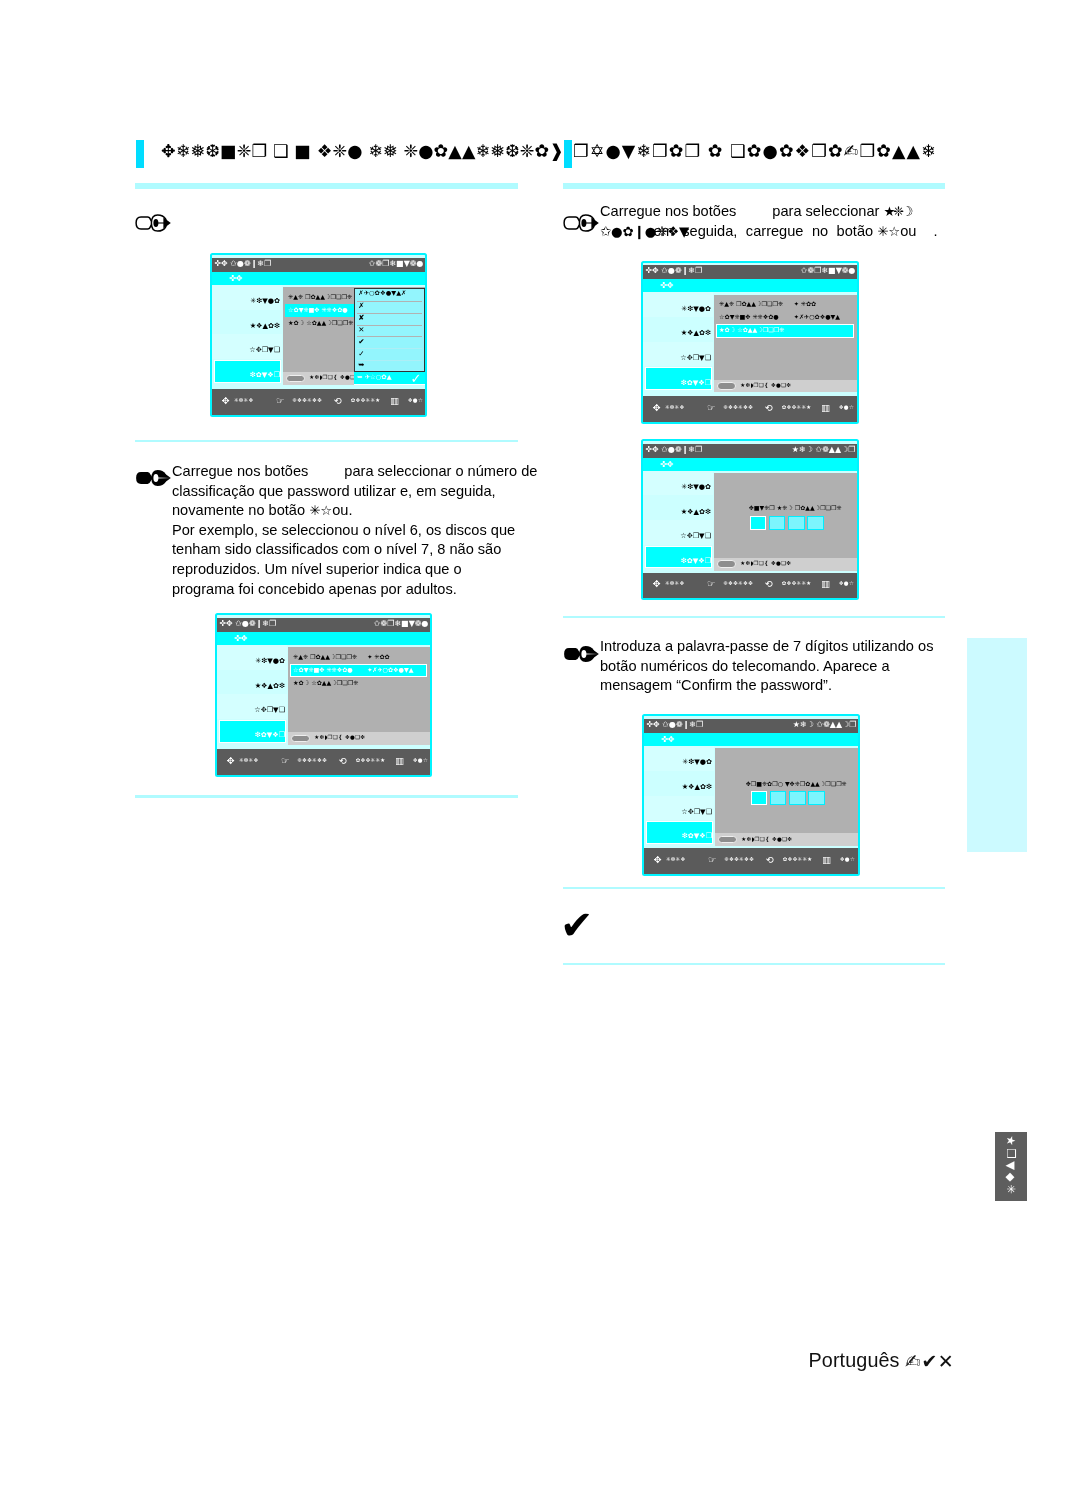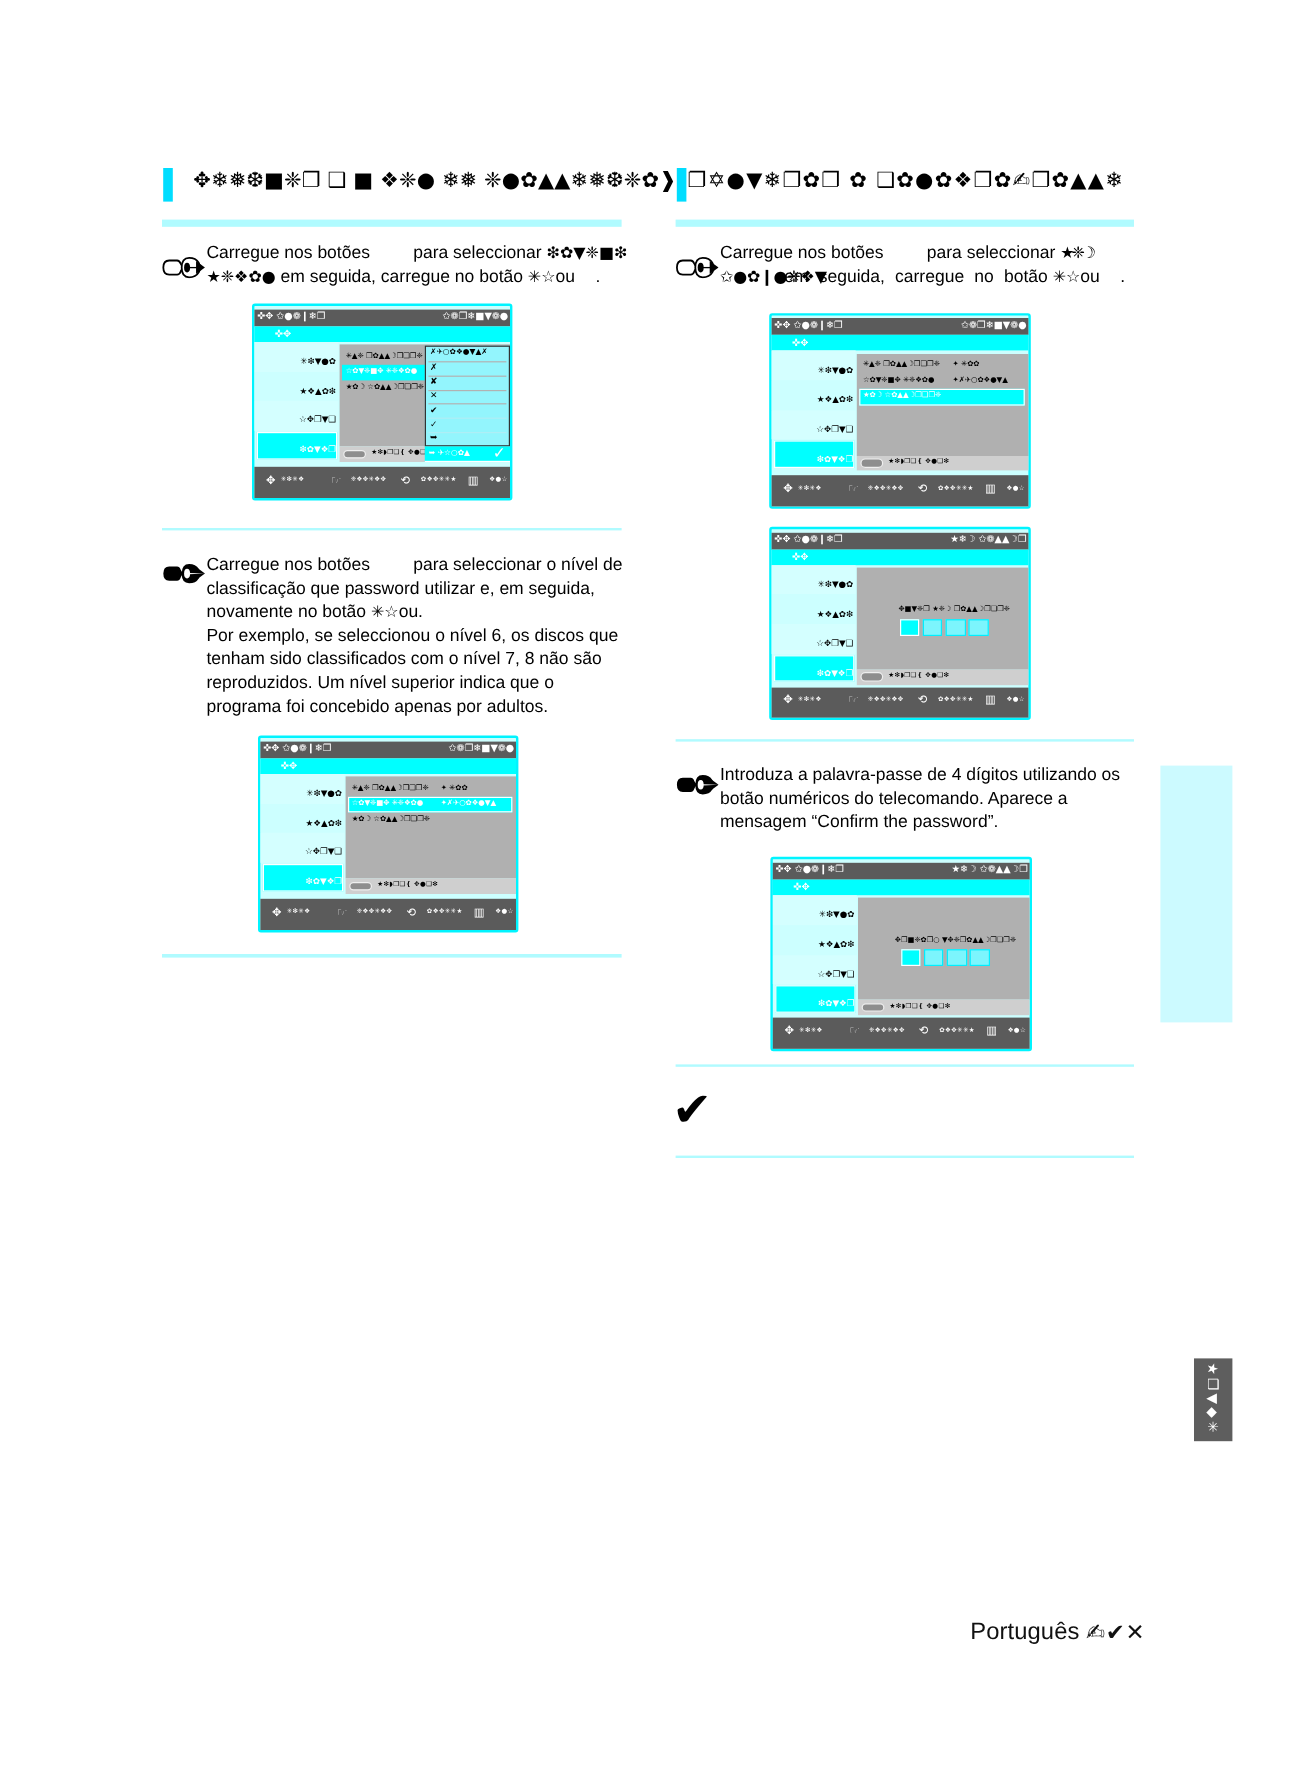--- a/index.html
+++ b/index.html
@@ -57,38 +57,32 @@
 
   <svg class="abs" style="left:133.6px;top:214.2px;" width="37" height="18" viewBox="0 0 37 18">
     <path d="M7.0 3.1 H13.6 Q15.6 3.1 16.6 5.8 Q17.8 8.8 20.6 9.0 Q17.8 9.2 16.6 12.2
              Q15.6 14.9 13.6 14.9 H7.0 Q2.1 14.9 2.1 9.0 Q2.1 3.1 7.0 3.1 Z" fill="#fff" stroke="#000" stroke-width="1.5" stroke-linejoin="round"></path>
     <path d="M23.6 0.9 Q29.2 0.9 31.6 5.0 L33.2 9.0 L31.6 13.0 Q29.2 17.1 23.6 17.1
              Q17.4 17.1 17.4 9.0 Q17.4 0.9 23.6 0.9 Z" fill="#fff" stroke="#000" stroke-width="1.5" stroke-linejoin="round"></path>
     <path d="M29.4 3.6 L36.8 9.0 L29.4 14.4 Z" fill="#000"></path>
     <rect x="21.5" y="8.45" width="11" height="1.1" fill="#000"></rect>
     <ellipse cx="21.9" cy="9" rx="2.5" ry="4.0" fill="#000"></ellipse>
   </svg>
-  <div class="para" style="left:172px;top:202px;width:360px;">
-    <span>Carregue nos botões</span><span style="display:inline-block;width:36px"></span><span>para seleccionar</span>
-    <span class="sym">❇✿▼❈■❇</span><br>
-    <span class="sym">★❈❖✿●</span> <span>em seguida, carregue no botão</span>
-    <span class="sym">✳☆</span><span>ou</span><span style="display:inline-block;width:17px"></span><span>.</span>
-  </div>
 
   <svg class="abs" style="left:133.6px;top:468.5px;" width="37" height="18" viewBox="0 0 37 18">
     <path d="M7.0 3.1 H13.6 Q15.6 3.1 16.6 5.8 Q17.8 8.8 20.6 9.0 Q17.8 9.2 16.6 12.2
              Q15.6 14.9 13.6 14.9 H7.0 Q2.1 14.9 2.1 9.0 Q2.1 3.1 7.0 3.1 Z" fill="#000"></path>
     <path d="M23.6 0.9 Q29.2 0.9 31.6 5.0 L33.2 9.0 L31.6 13.0 Q29.2 17.1 23.6 17.1
              Q17.4 17.1 17.4 9.0 Q17.4 0.9 23.6 0.9 Z" fill="#000"></path>
     <path d="M29.4 3.6 L36.8 9.0 L29.4 14.4 Z" fill="#000"></path>
     <path d="M23.6 8.5 L36.5 9.0 L23.6 9.5 Z" fill="#fff"></path>
     <ellipse cx="21.9" cy="9" rx="2.5" ry="4.0" fill="#fff"></ellipse>
   </svg>
   <div class="para" style="left:172px;top:462px;width:370px;">
-    <span>Carregue nos botões</span><span style="display:inline-block;width:36px"></span><span>para seleccionar o nível de</span><br>
+    <span>Carregue nos botões</span><span style="display:inline-block;width:36px"></span><span>para seleccionar o número de</span><br>
     <span>classificação que password utilizar e, em seguida,</span><br>
     <span>novamente no botão</span>
     <span class="sym">✳☆</span><span>ou.</span><br>
     <span>Por exemplo, se seleccionou o nível 6, os discos que</span><br>
     <span>tenham sido classificados com o nível 7, 8 não são</span><br>
     <span>reproduzidos. Um nível superior indica que o</span><br>
     <span>programa foi concebido apenas por adultos.</span>
   </div>
 
   <svg class="abs" style="left:561.5px;top:214.2px;" width="37" height="18" viewBox="0 0 37 18">
@@ -110,21 +104,21 @@
   <svg class="abs" style="left:561.5px;top:645px;" width="37" height="18" viewBox="0 0 37 18">
     <path d="M7.0 3.1 H13.6 Q15.6 3.1 16.6 5.8 Q17.8 8.8 20.6 9.0 Q17.8 9.2 16.6 12.2
              Q15.6 14.9 13.6 14.9 H7.0 Q2.1 14.9 2.1 9.0 Q2.1 3.1 7.0 3.1 Z" fill="#000"></path>
     <path d="M23.6 0.9 Q29.2 0.9 31.6 5.0 L33.2 9.0 L31.6 13.0 Q29.2 17.1 23.6 17.1
              Q17.4 17.1 17.4 9.0 Q17.4 0.9 23.6 0.9 Z" fill="#000"></path>
     <path d="M29.4 3.6 L36.8 9.0 L29.4 14.4 Z" fill="#000"></path>
     <path d="M23.6 8.5 L36.5 9.0 L23.6 9.5 Z" fill="#fff"></path>
     <ellipse cx="21.9" cy="9" rx="2.5" ry="4.0" fill="#fff"></ellipse>
   </svg>
   <div class="para" style="left:600px;top:637px;width:370px;">
-    <span>Introduza a palavra-passe de 4 dígitos utilizando os</span><br>
+    <span>Introduza a palavra-passe de 7 dígitos utilizando os</span><br>
     <span>botão numéricos do telecomando. Aparece a</span><br>
     <span>mensagem “Confirm the password”.</span>
   </div>
 
   <div class="abs" style="left:560px;top:905px;font-family:'DejaVu Sans',sans-serif;font-size:40px;color:#000;line-height:1;">✔</div>
 
   <div id="screens-host">
       <div class="scr" style="left:210px;top:253px;width:217px;height:164px;">
         <div style="position:absolute;right:0px;top:33.3px;width:71.2px;height:83.5px;background:#93f5fd;border:1.4px solid #333333;box-sizing:border-box;z-index:5;">
           <div class="srow" style="left:3.5px;top:0.2px;font-size:6.4px;">✗✈○✿❖●▼▲✗</div>

